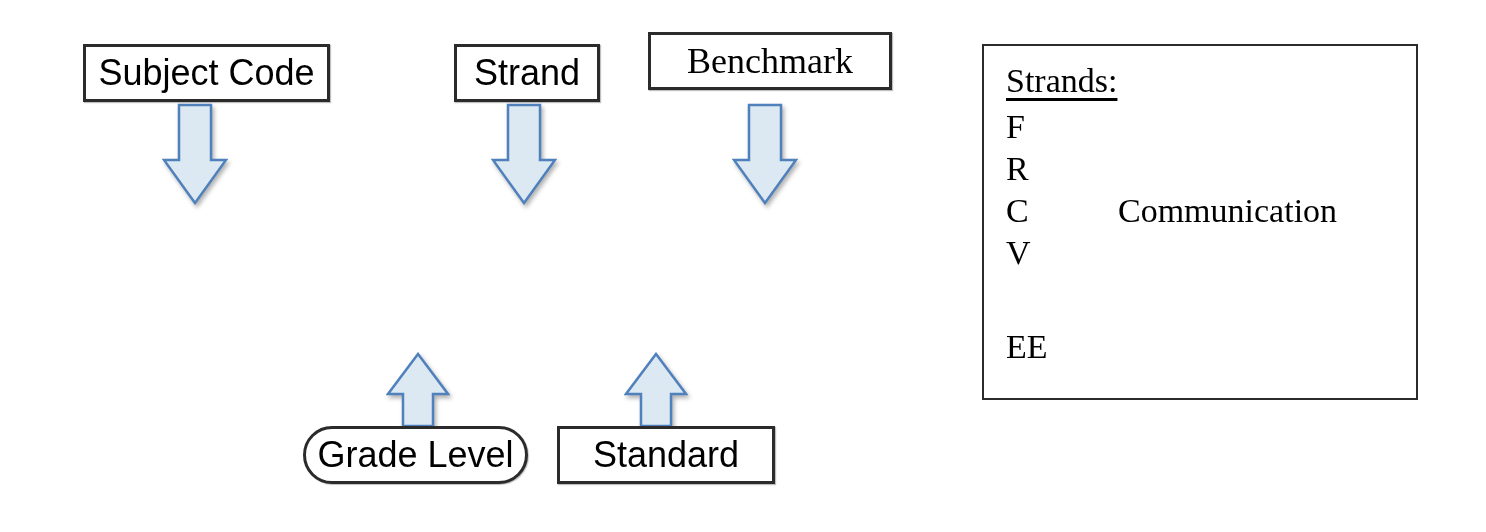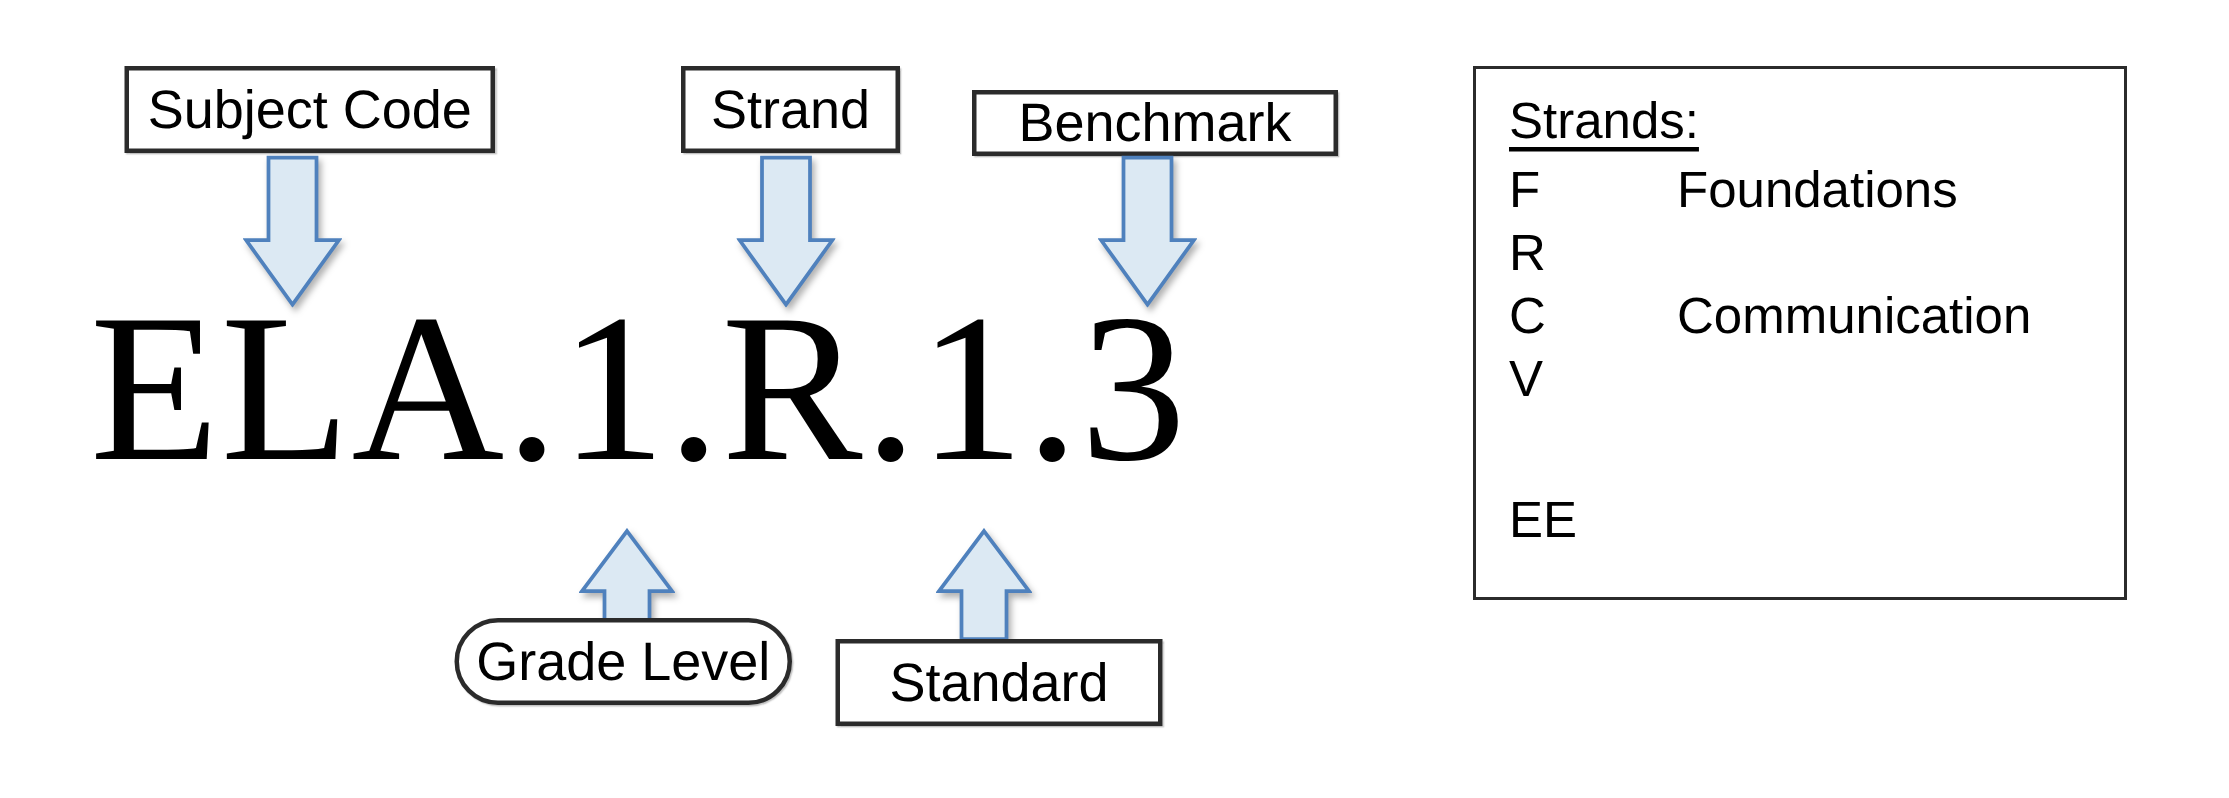--- a/index.html
+++ b/index.html
@@ -23,22 +23,22 @@
     background: #ffffff;
     display: flex;
     align-items: center;
     justify-content: center;
     font-size: 36px;
     white-space: nowrap;
     box-shadow: 1px 1px 1px rgba(0,0,0,0.25);
   }
   .box-subject   { left: 83px;  top: 44px;  width: 247px; height: 58px; text-align: right; }
   .box-strand    { left: 454px; top: 44px;  width: 146px; height: 58px; }
-  .box-benchmark { left: 648px; top: 60px;  width: 244px; height: 44px; }
-  .box-grade     { left: 303px; top: 412px; width: 225px; height: 58px; border-radius: 29px; }
+  .box-benchmark { left: 648px; top: 32px;  width: 244px; height: 58px; font-family: Liberation Serif, serif; }
+  .box-grade     { left: 303px; top: 426px; width: 225px; height: 58px; border-radius: 29px; }
   .box-standard  { left: 557px; top: 426px; width: 218px; height: 58px; }
 
   .arrow {
     position: absolute;
     filter: drop-shadow(2px 3px 2px rgba(0,0,0,0.30));
   }
   .arrow polygon {
     fill: var(--color-arrow-fill, #dce9f3);
     stroke: var(--color-arrow-stroke, #4f81bd);
     stroke-width: 2.5;
@@ -65,20 +65,21 @@
     position: absolute;
     left: 982px;
     top: 44px;
     width: 436px;
     height: 356px;
     box-sizing: border-box;
     border: 2px solid var(--color-box-border, #2b2b2b);
     background: #ffffff;
     padding: 14px 18px 0 22px;
     font-size: 34px;
+    font-family: Liberation Serif, serif;
   }
   .legend-title {
     display: inline-block;
     text-decoration: underline;
     text-decoration-thickness: 3px;
     text-underline-offset: 6px;
     line-height: 42px;
     margin-bottom: 4px;
   }
   .legend-row {
@@ -106,41 +107,39 @@
   <svg class="arrow arrow-down-subject" width="66" height="102" viewBox="0 0 66 102">
     <polygon points="17,2 49,2 49,57 64,57 33,100 2,57 17,57"></polygon>
   </svg>
   <svg class="arrow arrow-down-strand" width="66" height="102" viewBox="0 0 66 102">
     <polygon points="17,2 49,2 49,57 64,57 33,100 2,57 17,57"></polygon>
   </svg>
   <svg class="arrow arrow-down-benchmark" width="66" height="102" viewBox="0 0 66 102">
     <polygon points="17,2 49,2 49,57 64,57 33,100 2,57 17,57"></polygon>
   </svg>
 
-  <div class="code-text">ELA.1.R.1.3</div>
 
   <svg class="arrow arrow-up-grade" width="64" height="75" viewBox="0 0 64 75">
     <polygon points="32,2 62,42 47,42 47,74 17,74 17,42 2,42"></polygon>
   </svg>
   <svg class="arrow arrow-up-standard" width="64" height="75" viewBox="0 0 64 75">
     <polygon points="32,2 62,42 47,42 47,74 17,74 17,42 2,42"></polygon>
   </svg>
 
   <div class="label-box box-grade">
     <span>Grade Level</span>
   </div>
   <div class="label-box box-standard">
     <span>Standard</span>
   </div>
 
   <div class="legend">
     <span class="legend-title">Strands:</span>
     <div class="legend-row">
       <span class="legend-abbr">F</span>
-      <span class="legend-name">Foundations</span>
     </div>
     <div class="legend-row">
       <span class="legend-abbr">R</span>
     </div>
     <div class="legend-row">
       <span class="legend-abbr">C</span>
       <span class="legend-name">Communication</span>
     </div>
     <div class="legend-row">
       <span class="legend-abbr">V</span>

